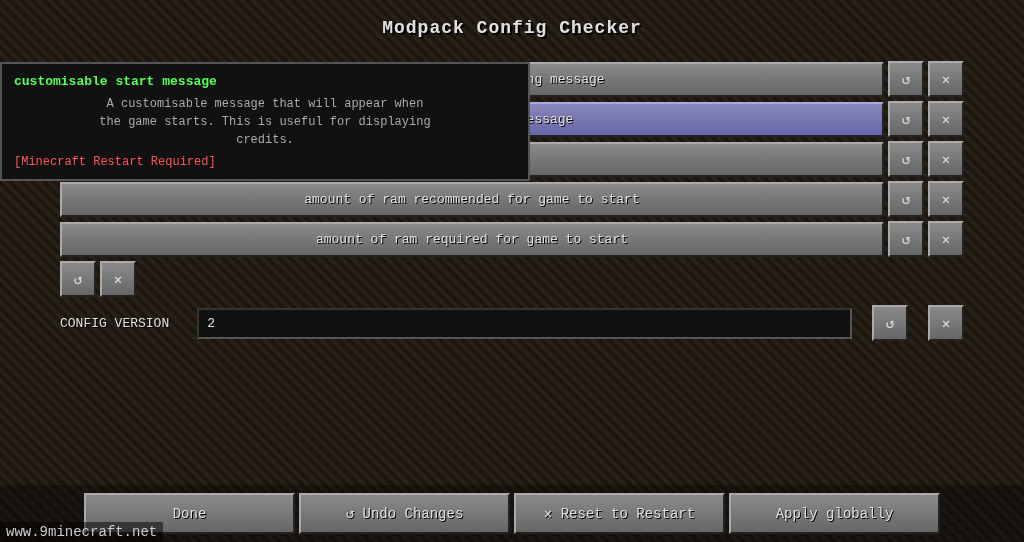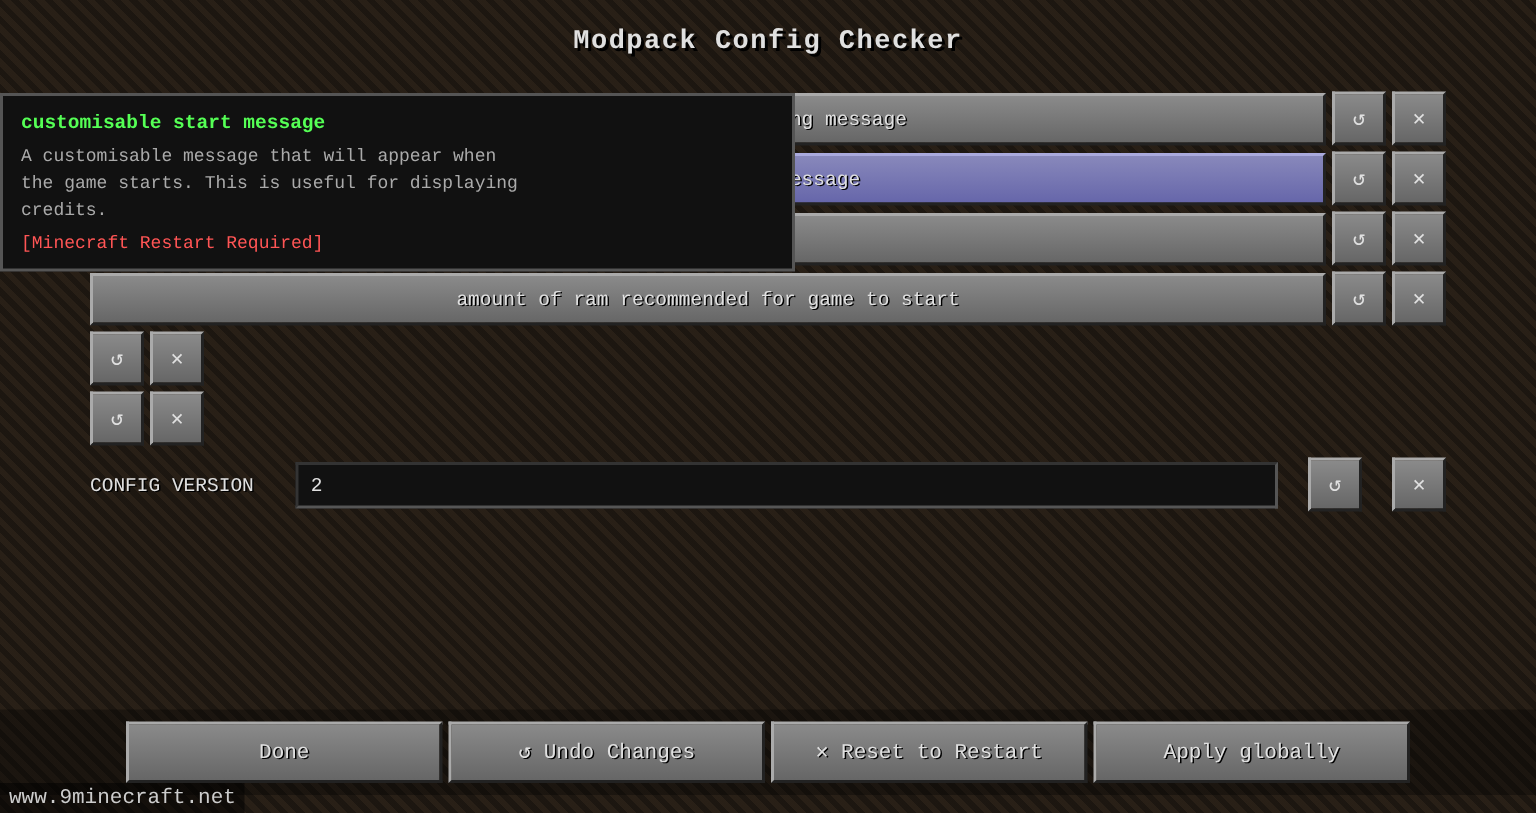--- a/index.html
+++ b/index.html
@@ -130,33 +130,34 @@
       font-weight: bold;
       margin-bottom: 6px;
     }
 
     .tooltip-desc {
       color: #aaaaaa;
       font-family: 'Courier New', monospace;
       font-size: 12px;
       line-height: 1.5;
       margin-bottom: 6px;
+      text-align: center;
     }
 
     .tooltip-restart {
       color: #ff5555;
       font-family: 'Courier New', monospace;
       font-size: 12px;
       font-weight: normal;
     }
 
     
     .bottom-bar {
       position: absolute;
-      bottom: 12px;
+      bottom: 0;
       left: 0;
       right: 0;
       display: flex;
       padding: 8px 84px;
       gap: 4px;
       background: rgba(0,0,0,0.3);
     }
 
     .bottom-btn {
       flex: 1;
@@ -211,20 +212,21 @@
     <div class="icon-btn">✕</div>
   </div>
 
   <div class="config-row">
     <button class="config-button">amount of ram recommended for game to start</button>
     <div class="icon-btn">↺</div>
     <div class="icon-btn">✕</div>
   </div>
 
   <div class="config-row">
+    <button class="config-button">amount of ram required for game to start</button>
     <div class="icon-btn">↺</div>
     <div class="icon-btn">✕</div>
   </div>
 
   <div class="config-row">
     <div class="icon-btn">↺</div>
     <div class="icon-btn">✕</div>
   </div>
 
   <div class="config-input-row" style="margin-top:4px;">

